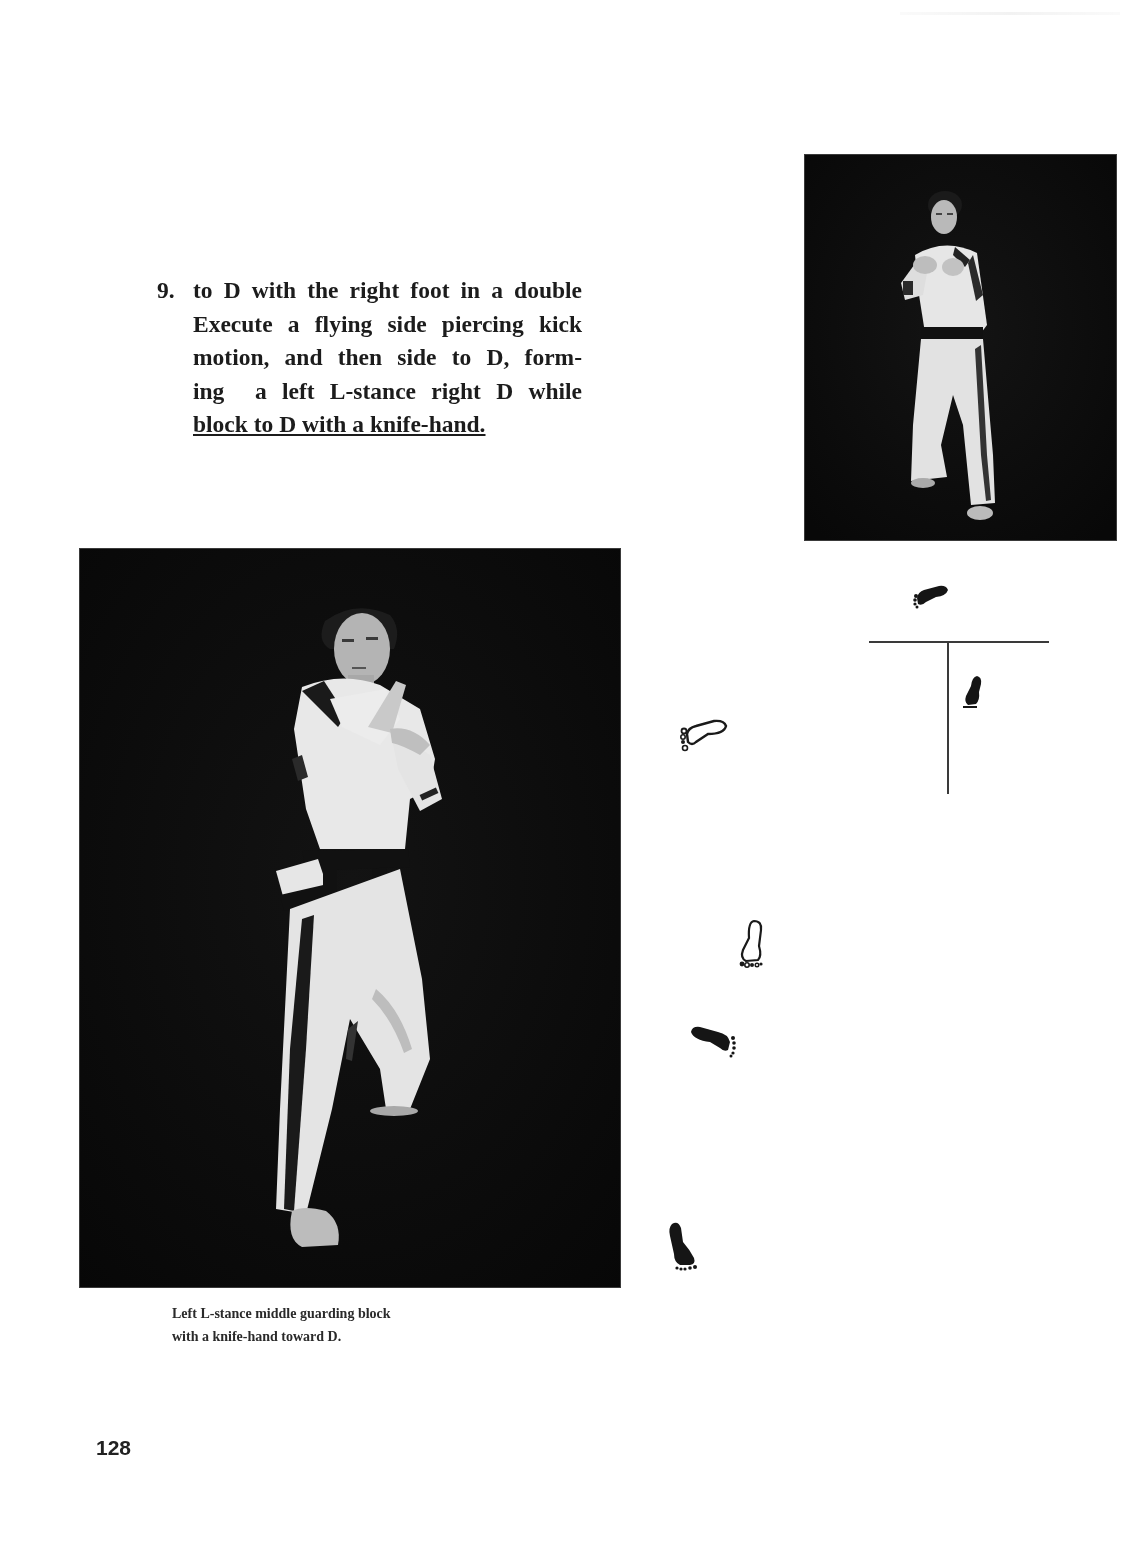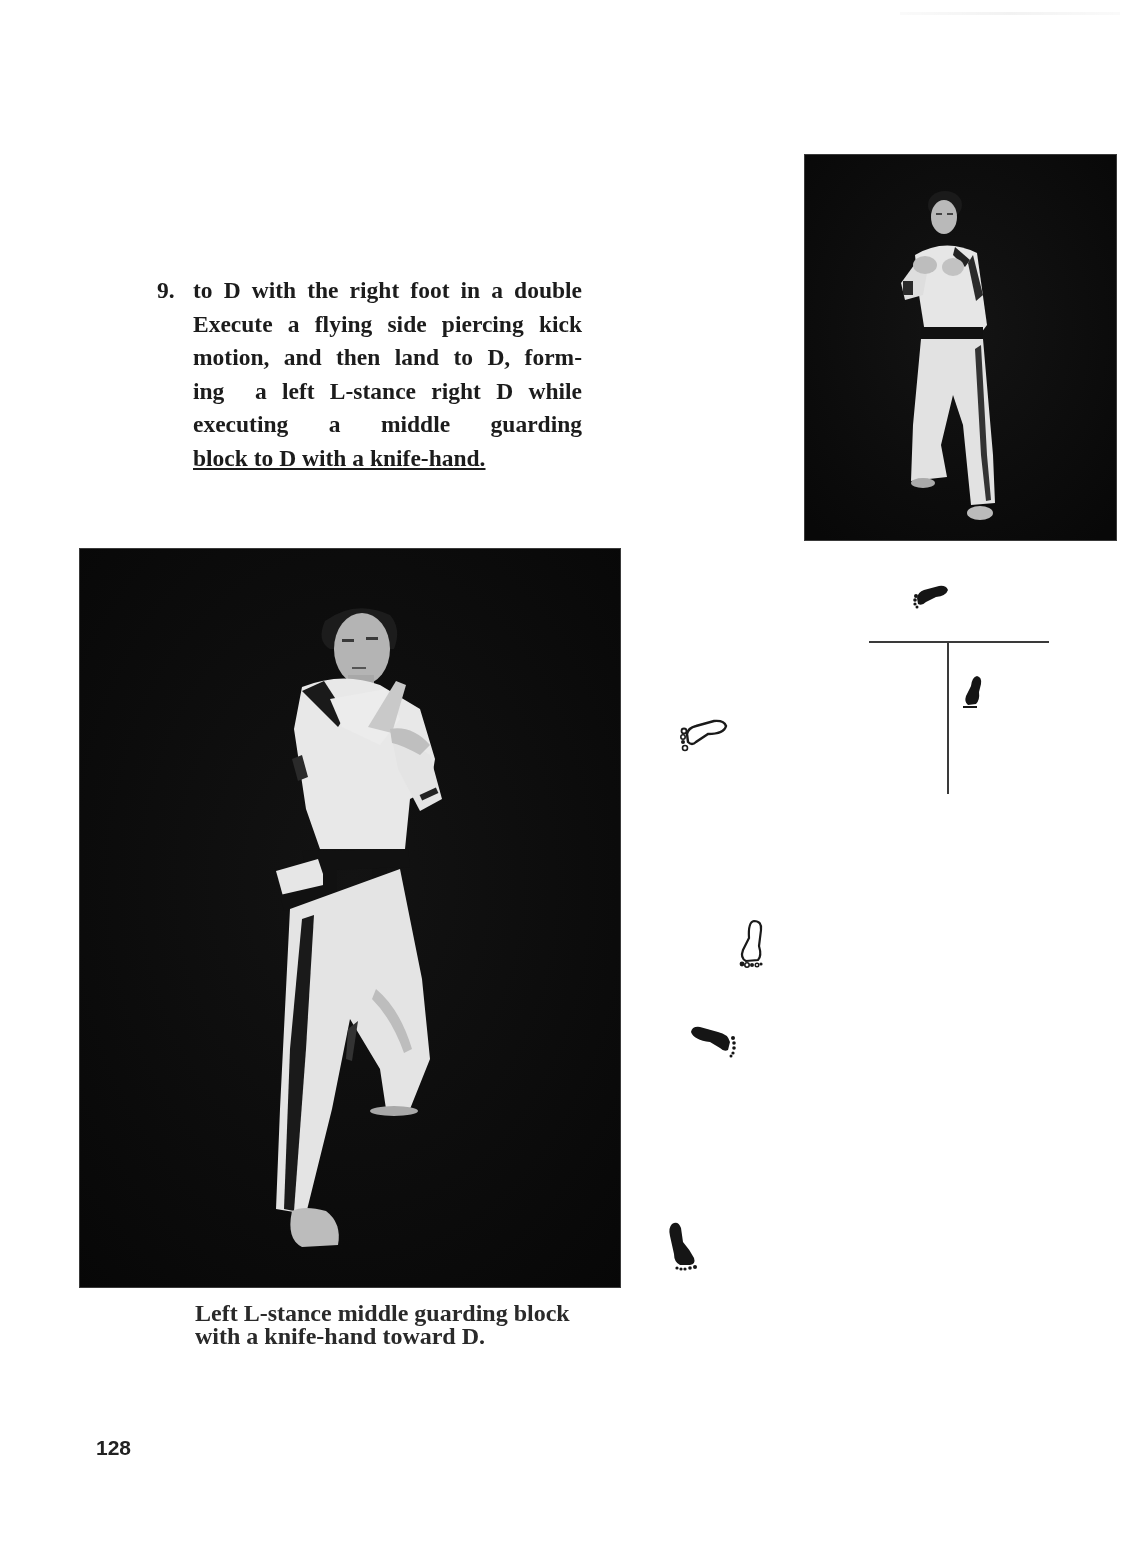--- a/index.html
+++ b/index.html
@@ -49,26 +49,26 @@
       box-shadow: inset 0 0 0 1px #1d1d1d;
       overflow: hidden;
     }
     .photo svg { position: absolute; left: 0; top: 0; width: 100%; height: 100%; }
     .photo-small { left: 804px; top: 154px; width: 311px; height: 385px; }
     .photo-large { left: 79px; top: 548px; width: 540px; height: 738px; }
 
     
     .caption {
       position: absolute;
-      left: 195px;
+      left: 172px;
       top: 1302px;
       width: 380px;
       font-family: "Liberation Serif", "DejaVu Serif", serif;
       font-weight: bold;
-      font-size: 24px;
+      font-size: 14px;
       line-height: 23px;
       color: #2a2a2a;
     }
     .caption span { display: block; white-space: nowrap; }
 
     
     .page-number {
       position: absolute;
       left: 96px;
       top: 1436px;
@@ -100,23 +100,22 @@
 
 <div class="page">
 
   <div class="scan-top"></div>
 
   <div class="step">
     <span class="step-num">9.</span>
     <span class="step-text">
       <span style="display:block;text-align:justify;text-align-last:justify;">to D with the right foot in a double</span>
       <span style="display:block;text-align:justify;text-align-last:justify;">Execute a flying side piercing kick</span>
-      <span style="display:block;text-align:justify;text-align-last:justify;">motion, and then land to D, form-</span>
+      <span style="display:block;text-align:justify;text-align-last:justify;">motion, and then side to D, form-</span>
       <span style="display:block;text-align:justify;text-align-last:justify;white-space:pre;">ing  a left L-stance right D while</span>
-      <span style="display:block;text-align:justify;text-align-last:justify;word-spacing:14px;">executing  a  middle  guarding</span>
       <span style="display:block;text-decoration:underline;">block to D with a knife-hand.</span>
     </span>
   </div>
 
   <div class="photo photo-small">
     <svg viewBox="0 0 311 385" preserveAspectRatio="none">
       <defs>
         <radialGradient id="bgS" cx="50%" cy="45%" r="70%">
           <stop offset="0%" stop-color="#141414"></stop>
           <stop offset="100%" stop-color="#080808"></stop>

